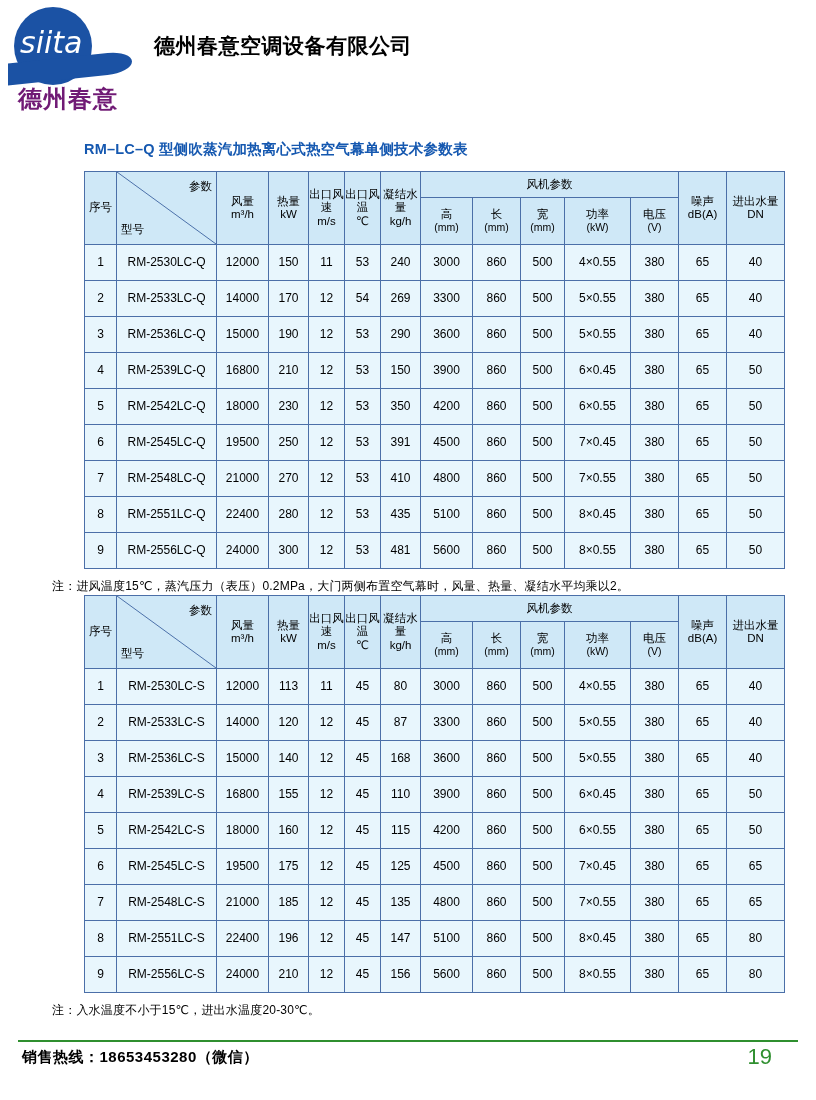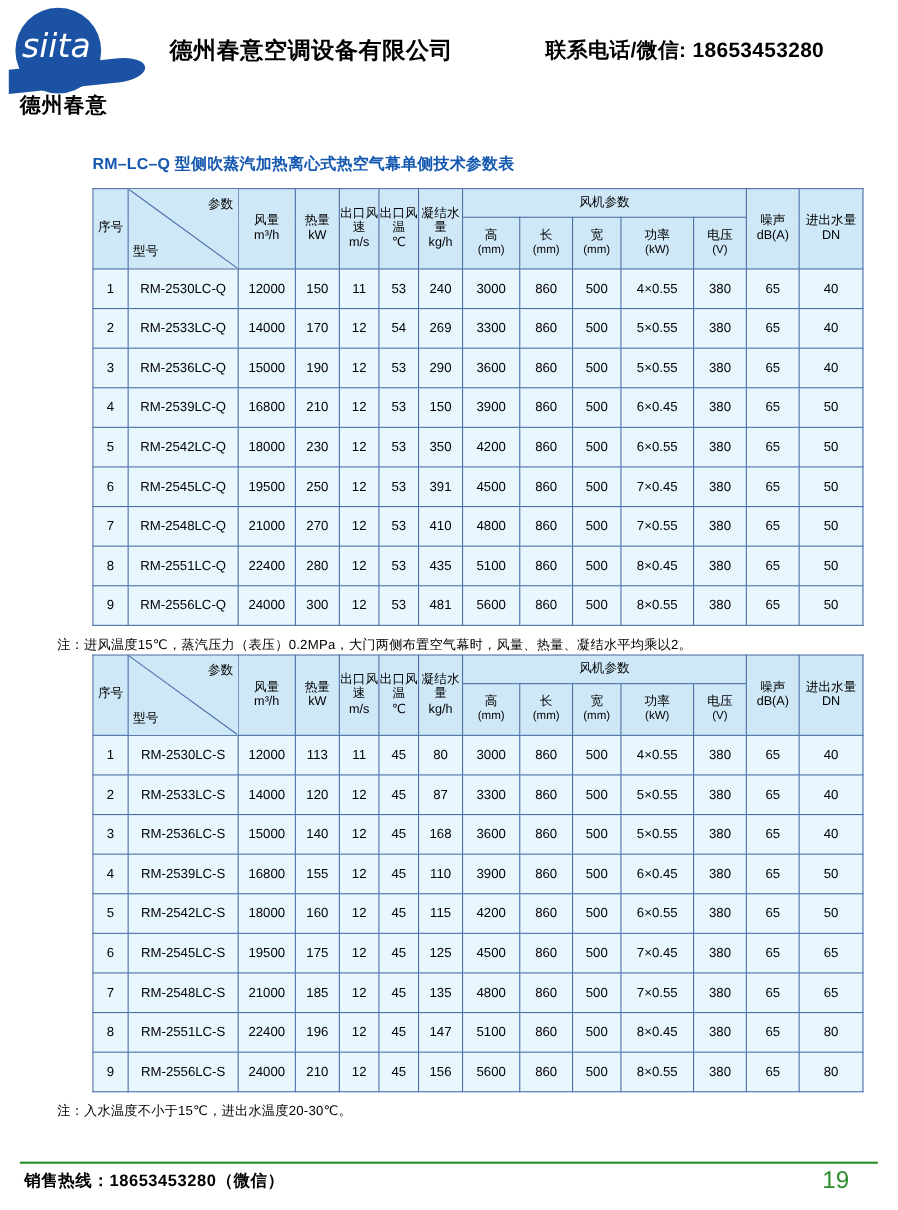--- a/index.html
+++ b/index.html
@@ -65,22 +65,22 @@
     height: 22px;
     background: #1b52a4;
     border-radius: 0 40px 40px 0 / 0 18px 18px 0;
     transform: skewY(-6deg);
     z-index: 2;
   }
   .logo-cn {
     position: absolute;
     left: 10px;
     top: 78px;
-    color: #000000;
-    font-size: 19px;
+    color: #701a75;
+    font-size: 24px;
     font-weight: bold;
     letter-spacing: 1px;
   }
   .header-text {
     display: flex;
     align-items: center;
     margin-left: 18px;
     margin-top: -22px;
     gap: 44px;
   }
@@ -173,21 +173,21 @@
     font-size: 12px;
     letter-spacing: 0.2px;
   }
 
   
   .footer {
     position: absolute;
     left: 0;
     bottom: 0;
     width: 816px;
-    height: 44px;
+    height: 60px;
     text-align: center;
   }
   .footer-line {
     position: absolute;
     left: 18px;
     right: 18px;
     top: 0;
     border-top: 2px solid #2f8f2f;
   }
   .footer-text {
@@ -214,21 +214,20 @@
 
   <div class="header">
     <div class="logo">
       <div class="logo-circle"></div>
       <div class="logo-swoosh"></div>
       <div class="logo-siita">siita</div>
       <div class="logo-cn">德州春意</div>
     </div>
     <div class="header-text">
       <div class="company">德州春意空调设备有限公司</div>
-      <div class="contact">联系电话/微信: 18653453280</div>
     </div>
   </div>
 
   <div class="section-title sec1">RM–LC–Q 型侧吹蒸汽加热离心式热空气幕单侧技术参数表</div>
   <div class="tbl-wrap">
     <table class="spec">
       <colgroup>
         <col style="width:32px">
         <col style="width:100px">
         <col style="width:52px">

